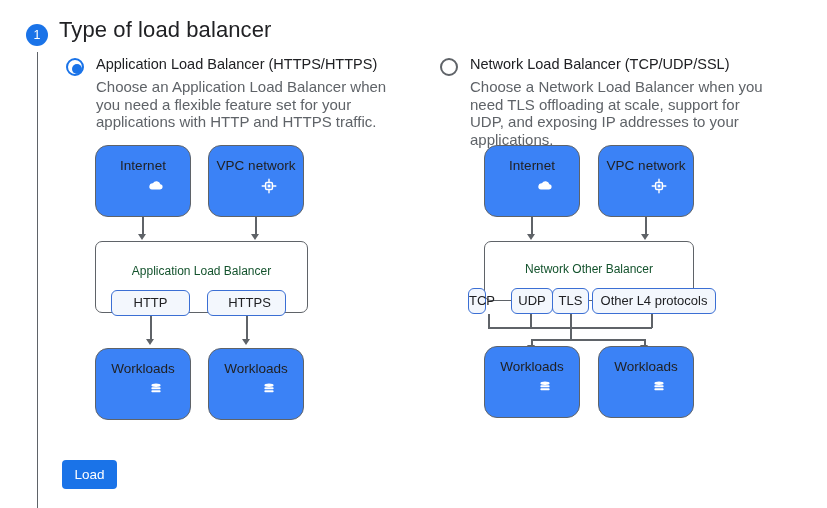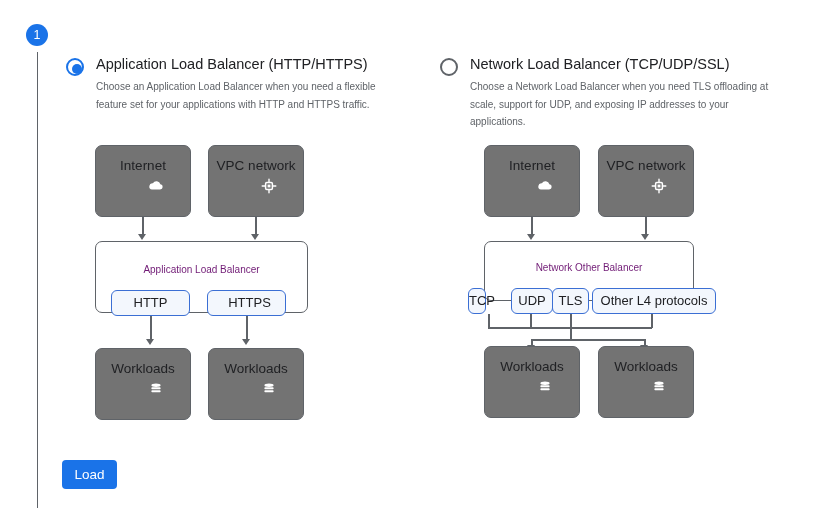--- a/index.html
+++ b/index.html
@@ -72,37 +72,37 @@
   .option-label {
     position: absolute;
     left: 30px; top: 0px;
     font-size: 14.5px;
     color: #202124;
     white-space: nowrap;
   }
   .option-desc {
     position: absolute;
     left: 30px; top: 22px;
-    font-size: 10px;
+    font-size: 15px;
     line-height: 17.5px;
     color: #5f6368;
     width: 300px;
   }
 
   
   .diagram { position: absolute; }
   .diagram.left  { left: 90px;  top: 138px; width: 230px; height: 290px; }
   .diagram.right { left: 478px; top: 138px; width: 240px; height: 290px; }
 
   .node {
     position: absolute;
     box-sizing: border-box;
     border: 1.6px solid #5f6368;
-    border-radius: 7px;
-    background: #737373;
+    border-radius: 13px;
+    background: #3b82f6;
     text-align: center;
   }
   .node-title {
     font-size: 13.5px;
     color: #202124;
     display: block;
   }
   .node.endpoint { width: 96px; height: 72px; }
   .node.endpoint .node-title { margin-top: 12px; }
   .node.workload { width: 96px; height: 72px; }
@@ -110,22 +110,22 @@
 
   .lb-box {
     position: absolute;
     box-sizing: border-box;
     border: 1.6px solid #5f6368;
     border-radius: 7px;
     background: #fff;
     text-align: center;
   }
   .lb-title {
-    font-size: 10px;
-    color: #701a75;
+    font-size: 12px;
+    color: #14532d;
     display: block;
   }
 
   
   .glyph {
     width: 26px; height: 26px;
     border-radius: 50%;
     background: #5f6368;
     margin: 6px auto 0 auto;
     position: relative;
@@ -179,26 +179,27 @@
     padding: 0;
   }
 </style>
 </head>
 <body>
 
 <div class="page">
 
   <div class="step-badge">1</div>
   <div class="step-rail"></div>
+  <div class="page-title">Type of load balancer</div>
 
   <div class="option left">
     <div class="radio-outer checked">
       <div class="radio-dot"></div>
     </div>
-    <div class="option-label">Application Load Balancer (HTTP/HTTPS)</div>
+    <div class="option-label">Application Load Balancer (HTTPS/HTTPS)</div>
     <div class="option-desc">Choose an Application Load Balancer when you need a flexible feature set for your applications with HTTP and HTTPS traffic.</div>
   </div>
 
   <div class="option right">
     <div class="radio-outer"></div>
     <div class="option-label">Network Load Balancer (TCP/UDP/SSL)</div>
     <div class="option-desc">Choose a Network Load Balancer when you need TLS offloading at scale, support for UDP, and exposing IP addresses to your applications.</div>
   </div>
 
   <div class="diagram left">

